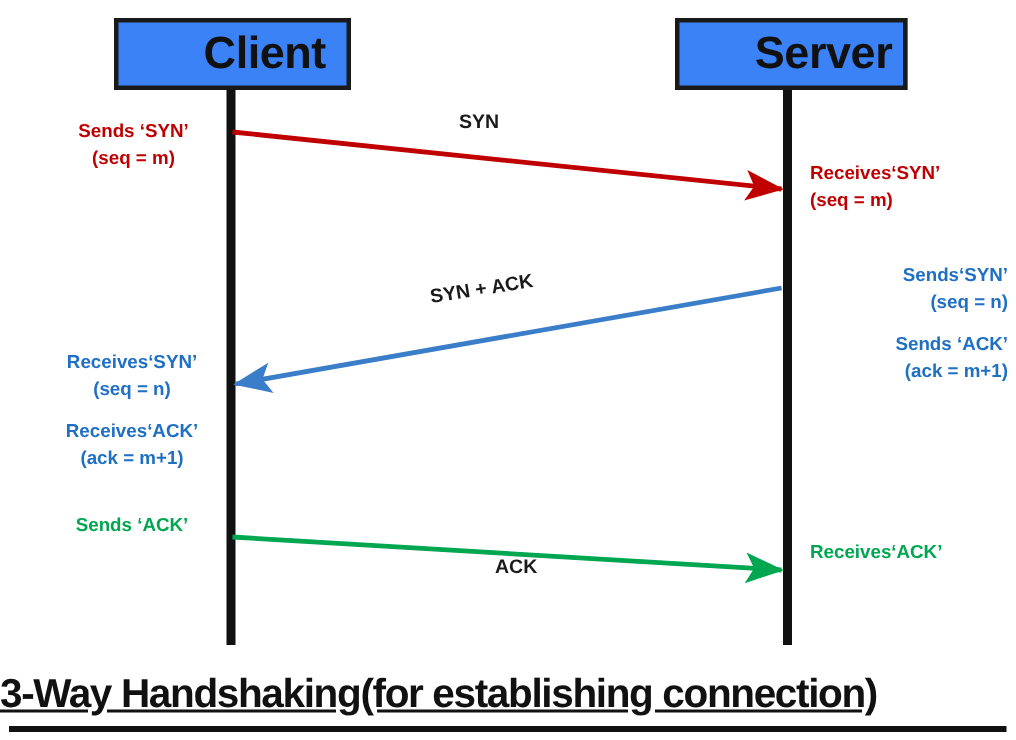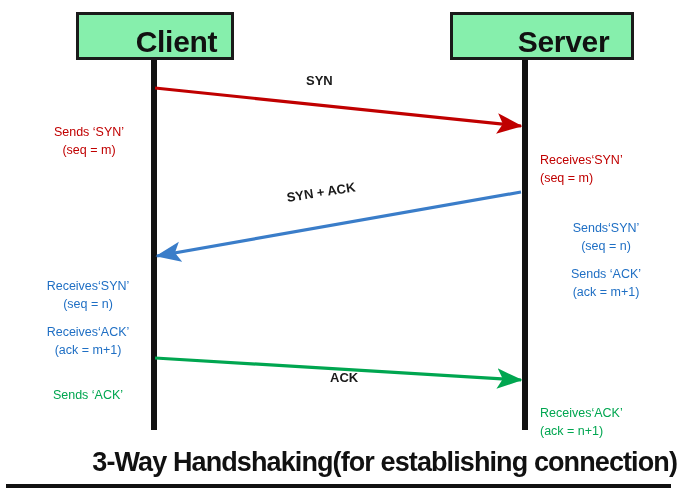--- a/index.html
+++ b/index.html
@@ -17,35 +17,35 @@
     height: 493px;
     background: #ffffff;
     overflow: hidden;
   }
 
   
   .participant-box {
     position: absolute;
     box-sizing: border-box;
     border: 3px solid #1a1a1a;
-    background: #86efac;
+    background: #3b82f6;
     display: flex;
-    align-items: flex-end;
+    align-items: center;
     justify-content: center;
     padding-left: 43px;
   }
   .participant-label {
     font-size: 30px;
     font-weight: bold;
     color: #111111;
     letter-spacing: -0.3px;
     line-height: 1;
   }
   #client-box { left: 76px; top: 12px; width: 158px; height: 48px; }
-  #server-box { left: 450px; top: 12px; width: 184px; height: 48px; }
+  #server-box { left: 450px; top: 12px; width: 155px; height: 48px; }
 
   
   .lifeline {
     position: absolute;
     width: 6px;
     background: #111111;
   }
   #client-lifeline { left: 151px; top: 60px; height: 370px; }
   #server-lifeline { left: 522px; top: 60px; height: 370px; }
 
@@ -56,36 +56,35 @@
     top: 0;
     width: 677px;
     height: 493px;
     pointer-events: none;
   }
 
   
   .note {
     position: absolute;
     font-size: 12.5px;
-    font-weight: normal;
+    font-weight: bold;
     line-height: 1.45;
     text-align: center;
     white-space: nowrap;
-    margin-top: 45px;
   }
   .note-red   { color: #c00000; }
   .note-blue  { color: #1f6fc4; }
   .note-green { color: #00a650; }
 
   .note-line { display: block; }
 
   
   #note-client-syn      { left: 24px;  top: 78px;  width: 130px; }
   #note-server-syn      { left: 540px; top: 106px; width: 132px; text-align: left; }
-  #note-server-synack   { left: 540px; top: 174px; width: 132px; text-align: center; }
+  #note-server-synack   { left: 540px; top: 174px; width: 132px; text-align: right; }
   #note-client-synack   { left: 20px;  top: 232px; width: 136px; }
   #note-client-ack      { left: 24px;  top: 341px; width: 128px; }
   #note-server-ack      { left: 540px; top: 359px; width: 134px; text-align: left; }
 
   .note-group + .note-group { margin-top: 10px; }
 
   
   .msg-label {
     position: absolute;
     font-size: 13px;
@@ -96,26 +95,27 @@
   #label-syn     { left: 306px; top: 73px; }
   #label-synack  { left: 288px; top: 190px; transform: rotate(-9deg); transform-origin: left bottom; }
   #label-ack     { left: 330px; top: 338px; margin-top: 32px; }
 
   
   #footer-title {
     position: absolute;
     left: 0;
     top: 447px;
     width: 677px;
-    text-align: right;
+    text-align: left;
     font-size: 27px;
     font-weight: bold;
     color: #111111;
     letter-spacing: -0.9px;
     white-space: nowrap;
+    text-decoration: underline;
   }
   #footer-underline {
     position: absolute;
     left: 6px;
     top: 484px;
     width: 665px;
     height: 4px;
     background: #111111;
   }
 </style>
@@ -192,19 +192,18 @@
       <span class="note-line">(ack = m+1)</span>
     </div>
   </div>
 
   <div class="note note-green" id="note-client-ack">
     <span class="note-line">Sends ‘ACK’</span>
   </div>
 
   <div class="note note-green" id="note-server-ack">
     <span class="note-line">Receives‘ACK’</span>
-    <span class="note-line">(ack = n+1)</span>
   </div>
 
   <div id="footer-title">3-Way Handshaking(for establishing connection)</div>
   <div id="footer-underline"></div>
 
 </div>
 
 </body></html>

